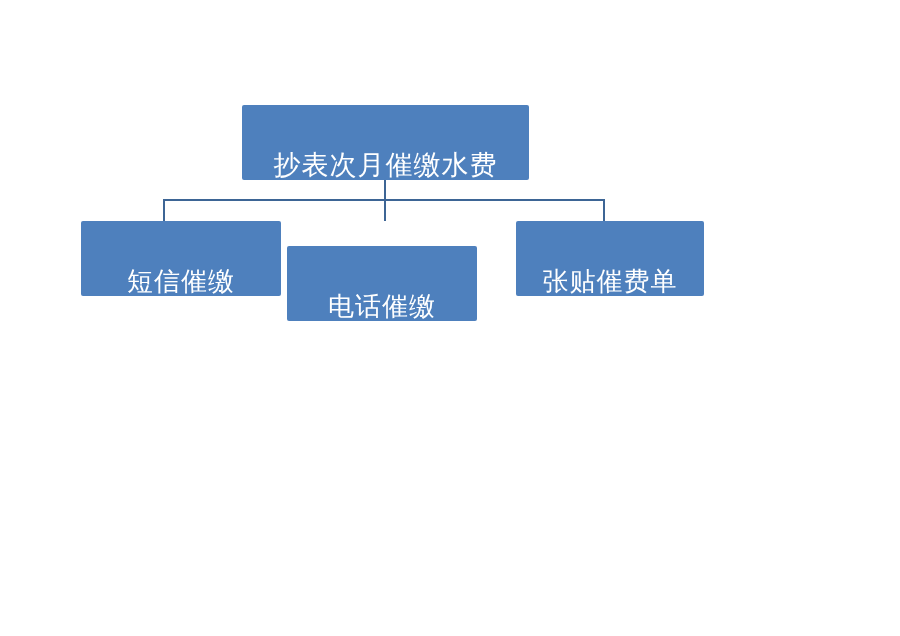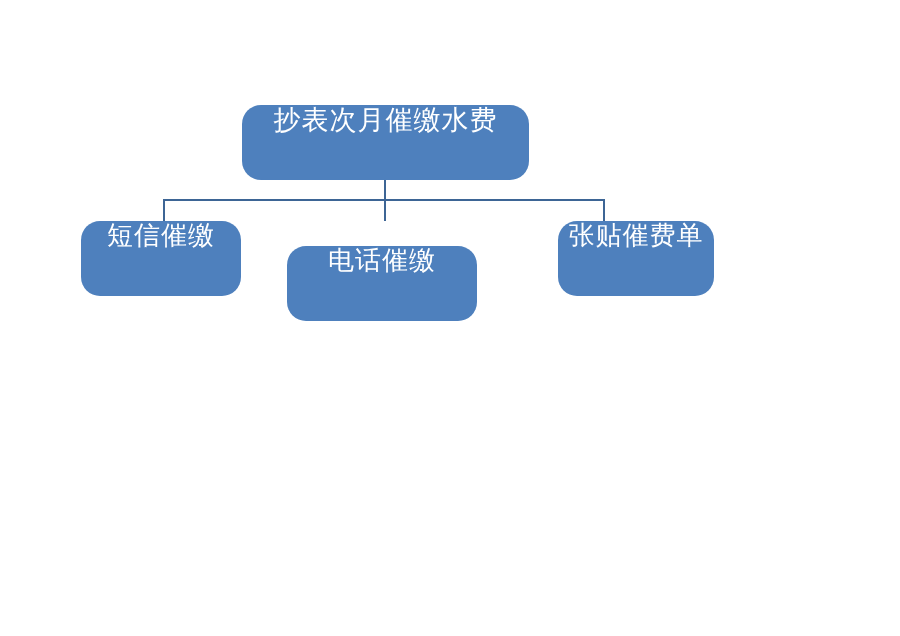--- a/index.html
+++ b/index.html
@@ -15,46 +15,46 @@
     position: relative;
     width: 900px;
     height: 636px;
     background: #ffffff;
     overflow: hidden;
   }
   .node {
     position: absolute;
     box-sizing: border-box;
     background: #4E80BD;
-    border-radius: 19px;
+    border-radius: 2px;
     display: flex;
-    align-items: flex-start;
+    align-items: flex-end;
     justify-content: center;
     color: #ffffff;
     font-family: "DejaVu Serif", "Liberation Serif", serif;
     letter-spacing: 1px;
     text-align: center;
     line-height: 1.1;
     user-select: none;
   }
   .node-root {
     left: 242px;
     top: 105px;
     width: 287px;
     height: 75px;
     font-size: 27px;
   }
   .node-child {
     top: 221px;
     height: 75px;
     font-size: 26px;
   }
-  .child-1 { left: 81px;  width: 160px; }
+  .child-1 { left: 81px;  width: 200px; }
   .child-2 { left: 287px; width: 190px; margin-top: 25px; }
-  .child-3 { left: 516px; width: 156px; margin-left: 42px; }
+  .child-3 { left: 516px; width: 188px; }
 
   
   .conn {
     position: absolute;
     background: #3D6595;
   }
   .conn-v { width: 2px; }
   .conn-h { height: 2px; }
 
   

